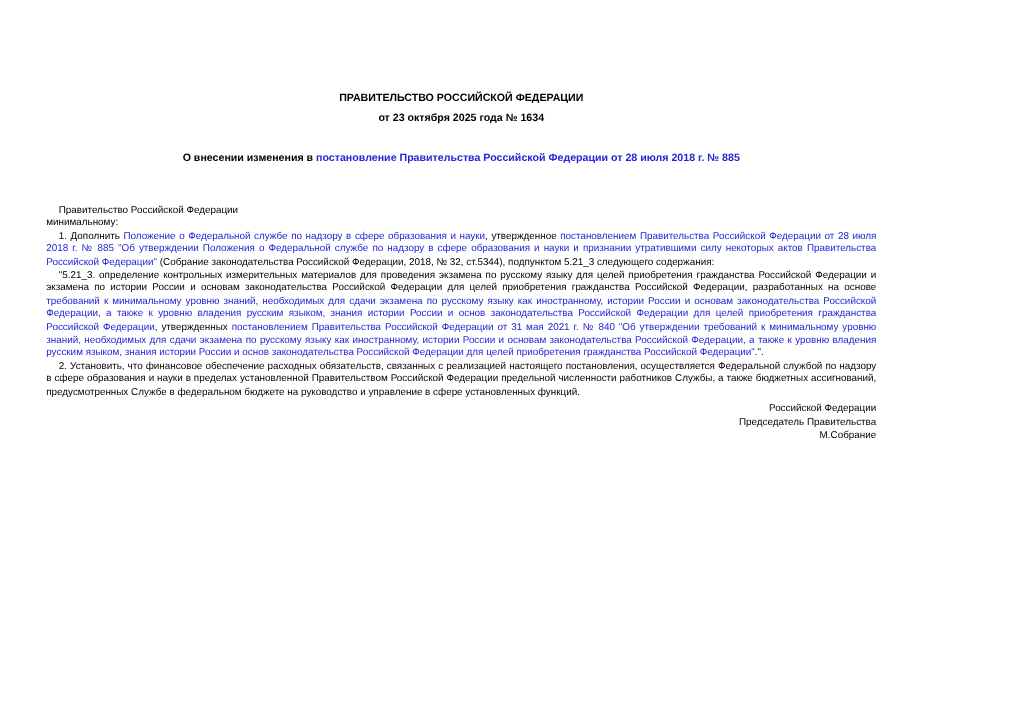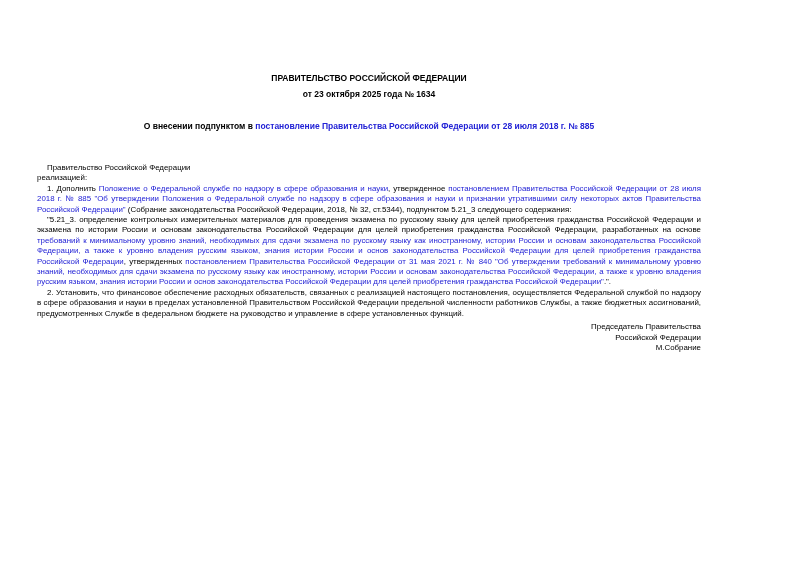--- a/index.html
+++ b/index.html
@@ -61,34 +61,34 @@
 </head>
 <body>
 
 <div class="page">
 
   <div class="hdr-line hdr-gov">ПРАВИТЕЛЬСТВО РОССИЙСКОЙ ФЕДЕРАЦИИ</div>
 
 
   <div class="hdr-line hdr-date">от 23 октября 2025 года № 1634</div>
 
-  <div class="doc-title"><span>О внесении подпунктом в </span><a class="link title-link" style="color: rgb(35, 35, 214);">постановление Правительства Российской Федерации от 28 июля 2018 г. № 885</a></div>
+  <div class="doc-title"><span>О внесении изменения в </span><a class="link title-link" style="color: rgb(35, 35, 214);">постановление Правительства Российской Федерации от 28 июля 2018 г. № 885</a></div>
 
   <div class="content">
 
     <div class="intro-1">Правительство Российской Федерации</div>
 
-    <div class="intro-2">реализацией:</div>
+    <div class="intro-2">минимальному:</div>
 
     <p class="para"><span>1. Дополнить </span><a class="link" style="color: rgb(35, 35, 214);">Положение о Федеральной службе по надзору в сфере образования и науки</a><span>, утвержденное </span><a class="link" style="color: rgb(35, 35, 214);">постановлением Правительства Российской Федерации от 28 июля 2018 г. № 885 "Об утверждении Положения о Федеральной службе по надзору в сфере образования и науки и признании утратившими силу некоторых актов Правительства Российской Федерации"</a><span> (Собрание законодательства Российской Федерации, 2018, № 32, ст.5344), подпунктом 5.21_3 следующего содержания:</span></p>
 
     <p class="para"><span>"5.21_3. определение контрольных измерительных материалов для проведения экзамена по русскому языку для целей приобретения гражданства Российской Федерации и экзамена по истории России и основам законодательства Российской Федерации для целей приобретения гражданства Российской Федерации, разработанных на основе </span><a class="link" style="color: rgb(35, 35, 214);">требований к минимальному уровню знаний, необходимых для сдачи экзамена по русскому языку как иностранному, истории России и основам законодательства Российской Федерации, а также к уровню владения русским языком, знания истории России и основ законодательства Российской Федерации для целей приобретения гражданства Российской Федерации</a><span>, утвержденных </span><a class="link" style="color: rgb(35, 35, 214);">постановлением Правительства Российской Федерации от 31 мая 2021 г. № 840 "Об утверждении требований к минимальному уровню знаний, необходимых для сдачи экзамена по русскому языку как иностранному, истории России и основам законодательства Российской Федерации, а также к уровню владения русским языком, знания истории России и основ законодательства Российской Федерации для целей приобретения гражданства Российской Федерации"</a><span>.".</span></p>
 
     <p class="para">2. Установить, что финансовое обеспечение расходных обязательств, связанных с реализацией настоящего постановления, осуществляется Федеральной службой по надзору в сфере образования и науки в пределах установленной Правительством Российской Федерации предельной численности работников Службы, а также бюджетных ассигнований, предусмотренных Службе в федеральном бюджете на руководство и управление в сфере установленных функций.</p>
 
     <div class="signature">
+      <div>Российской Федерации</div>
       <div>Председатель Правительства</div>
-      <div>Российской Федерации</div>
       <div>М.Собрание</div>
     </div>
 
   </div>
 </div>
 
 </body></html>

